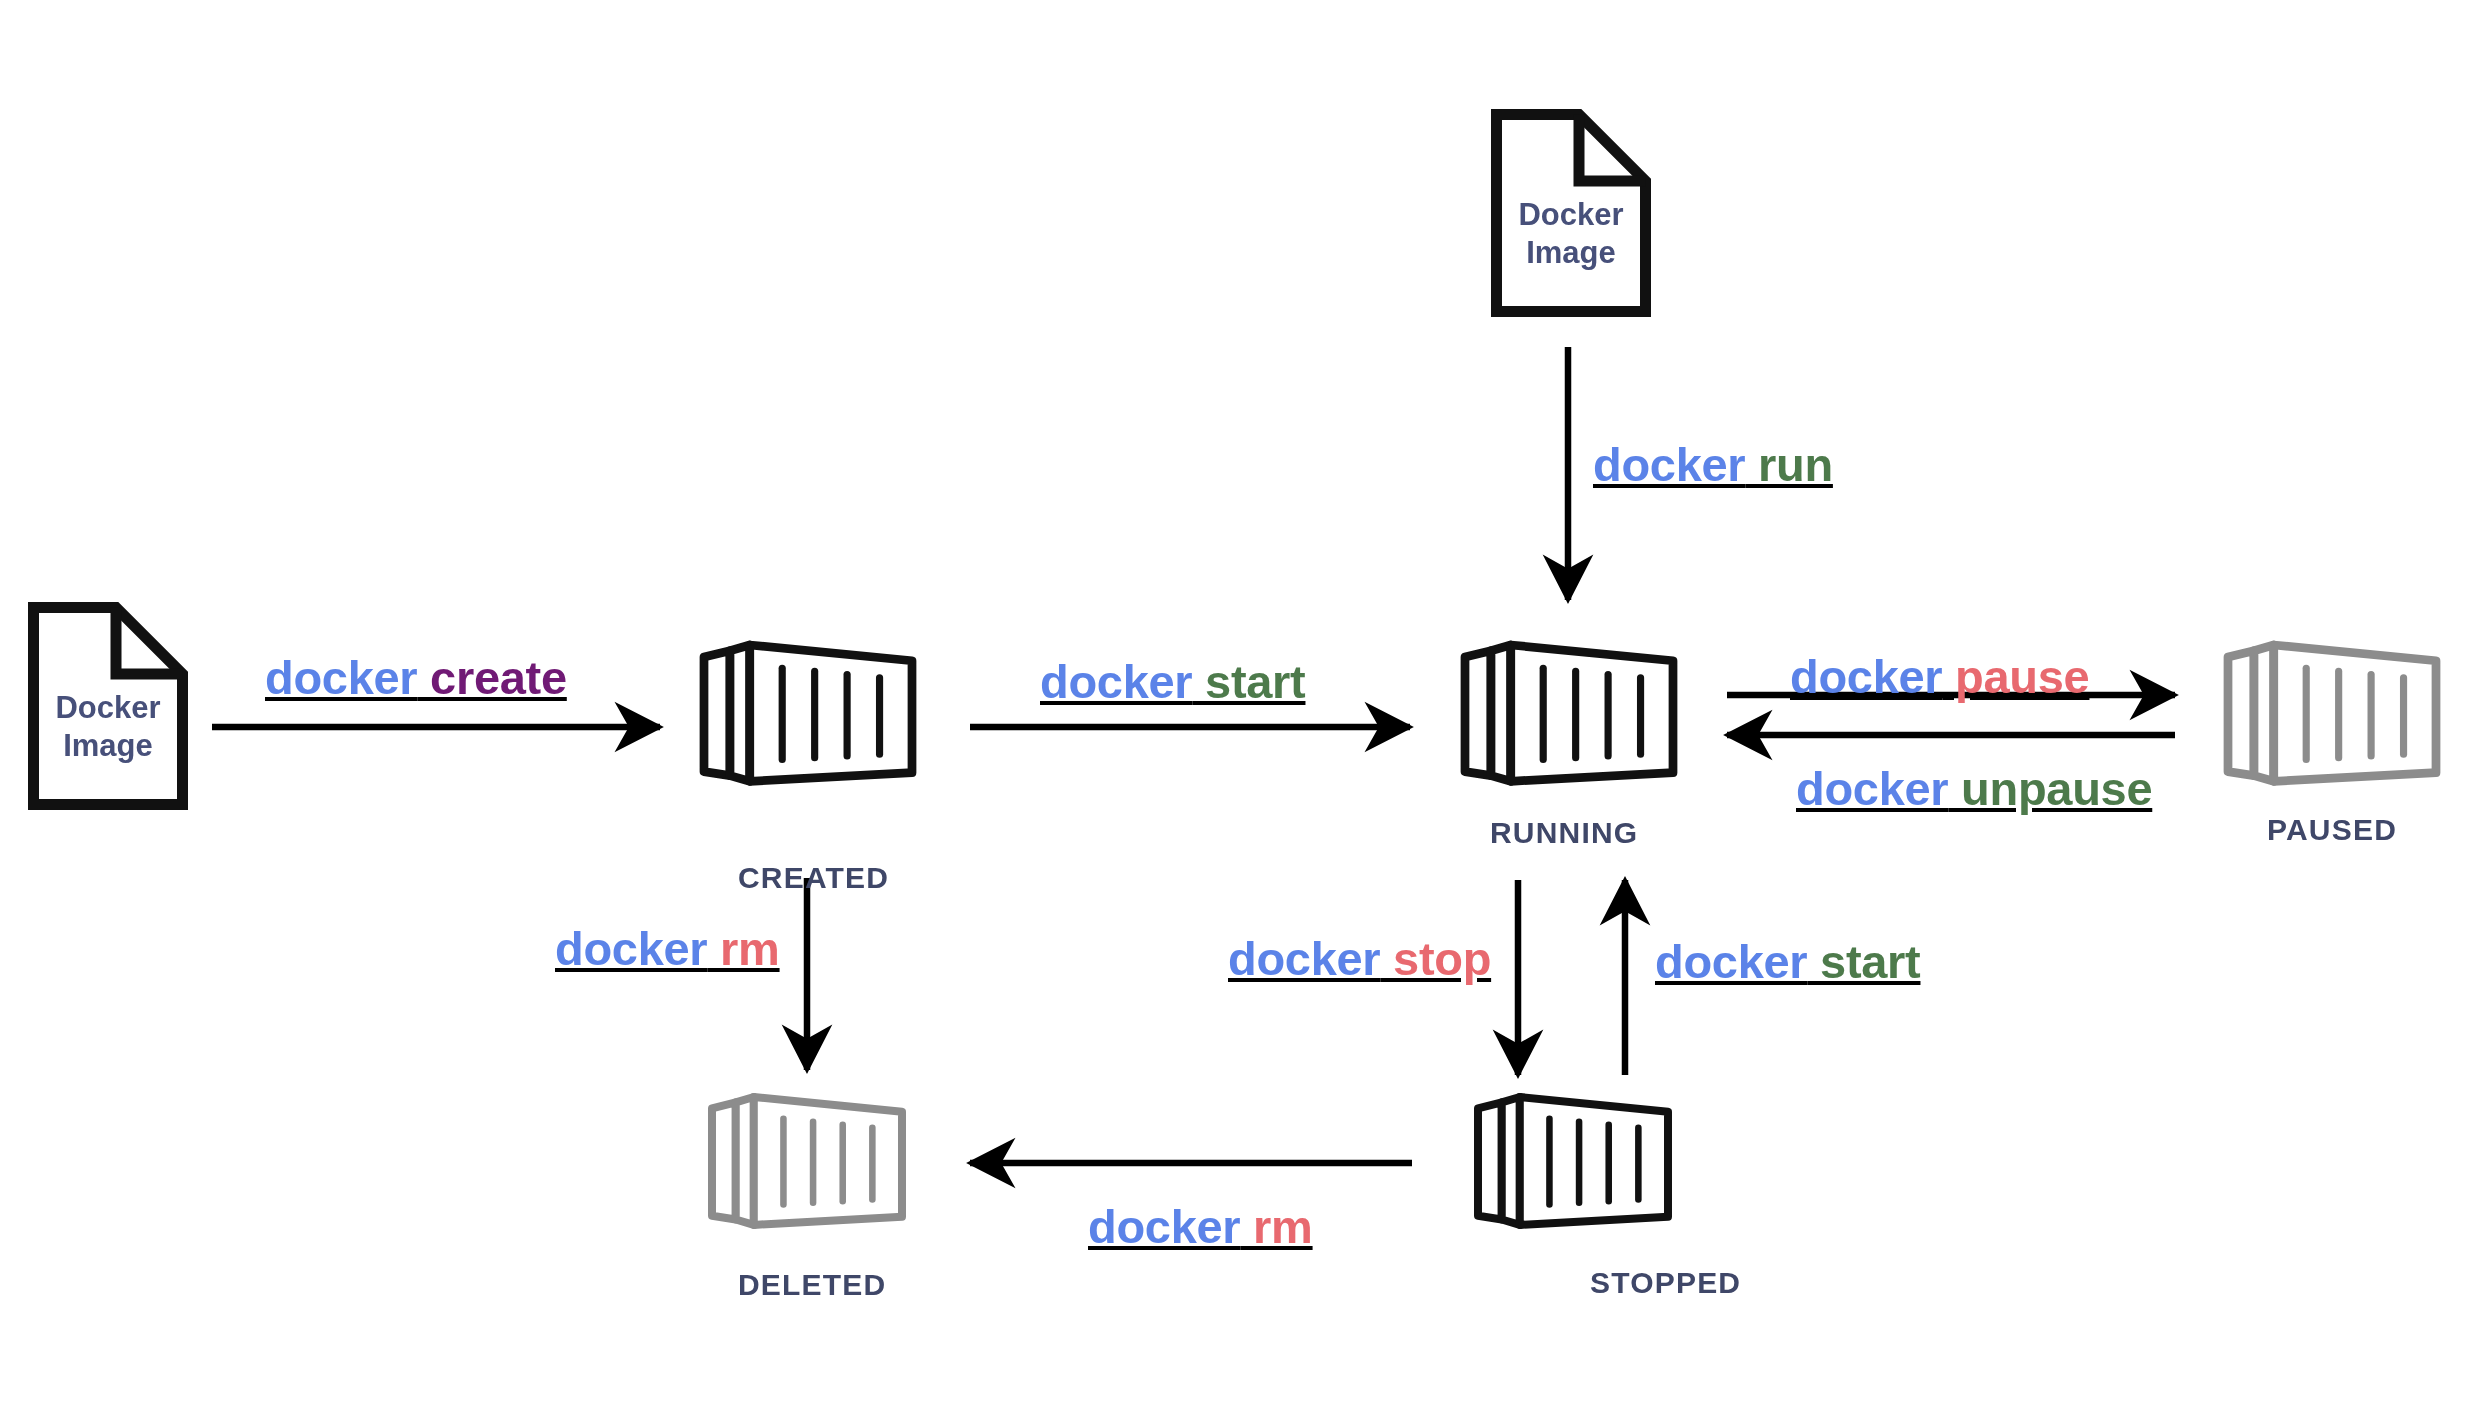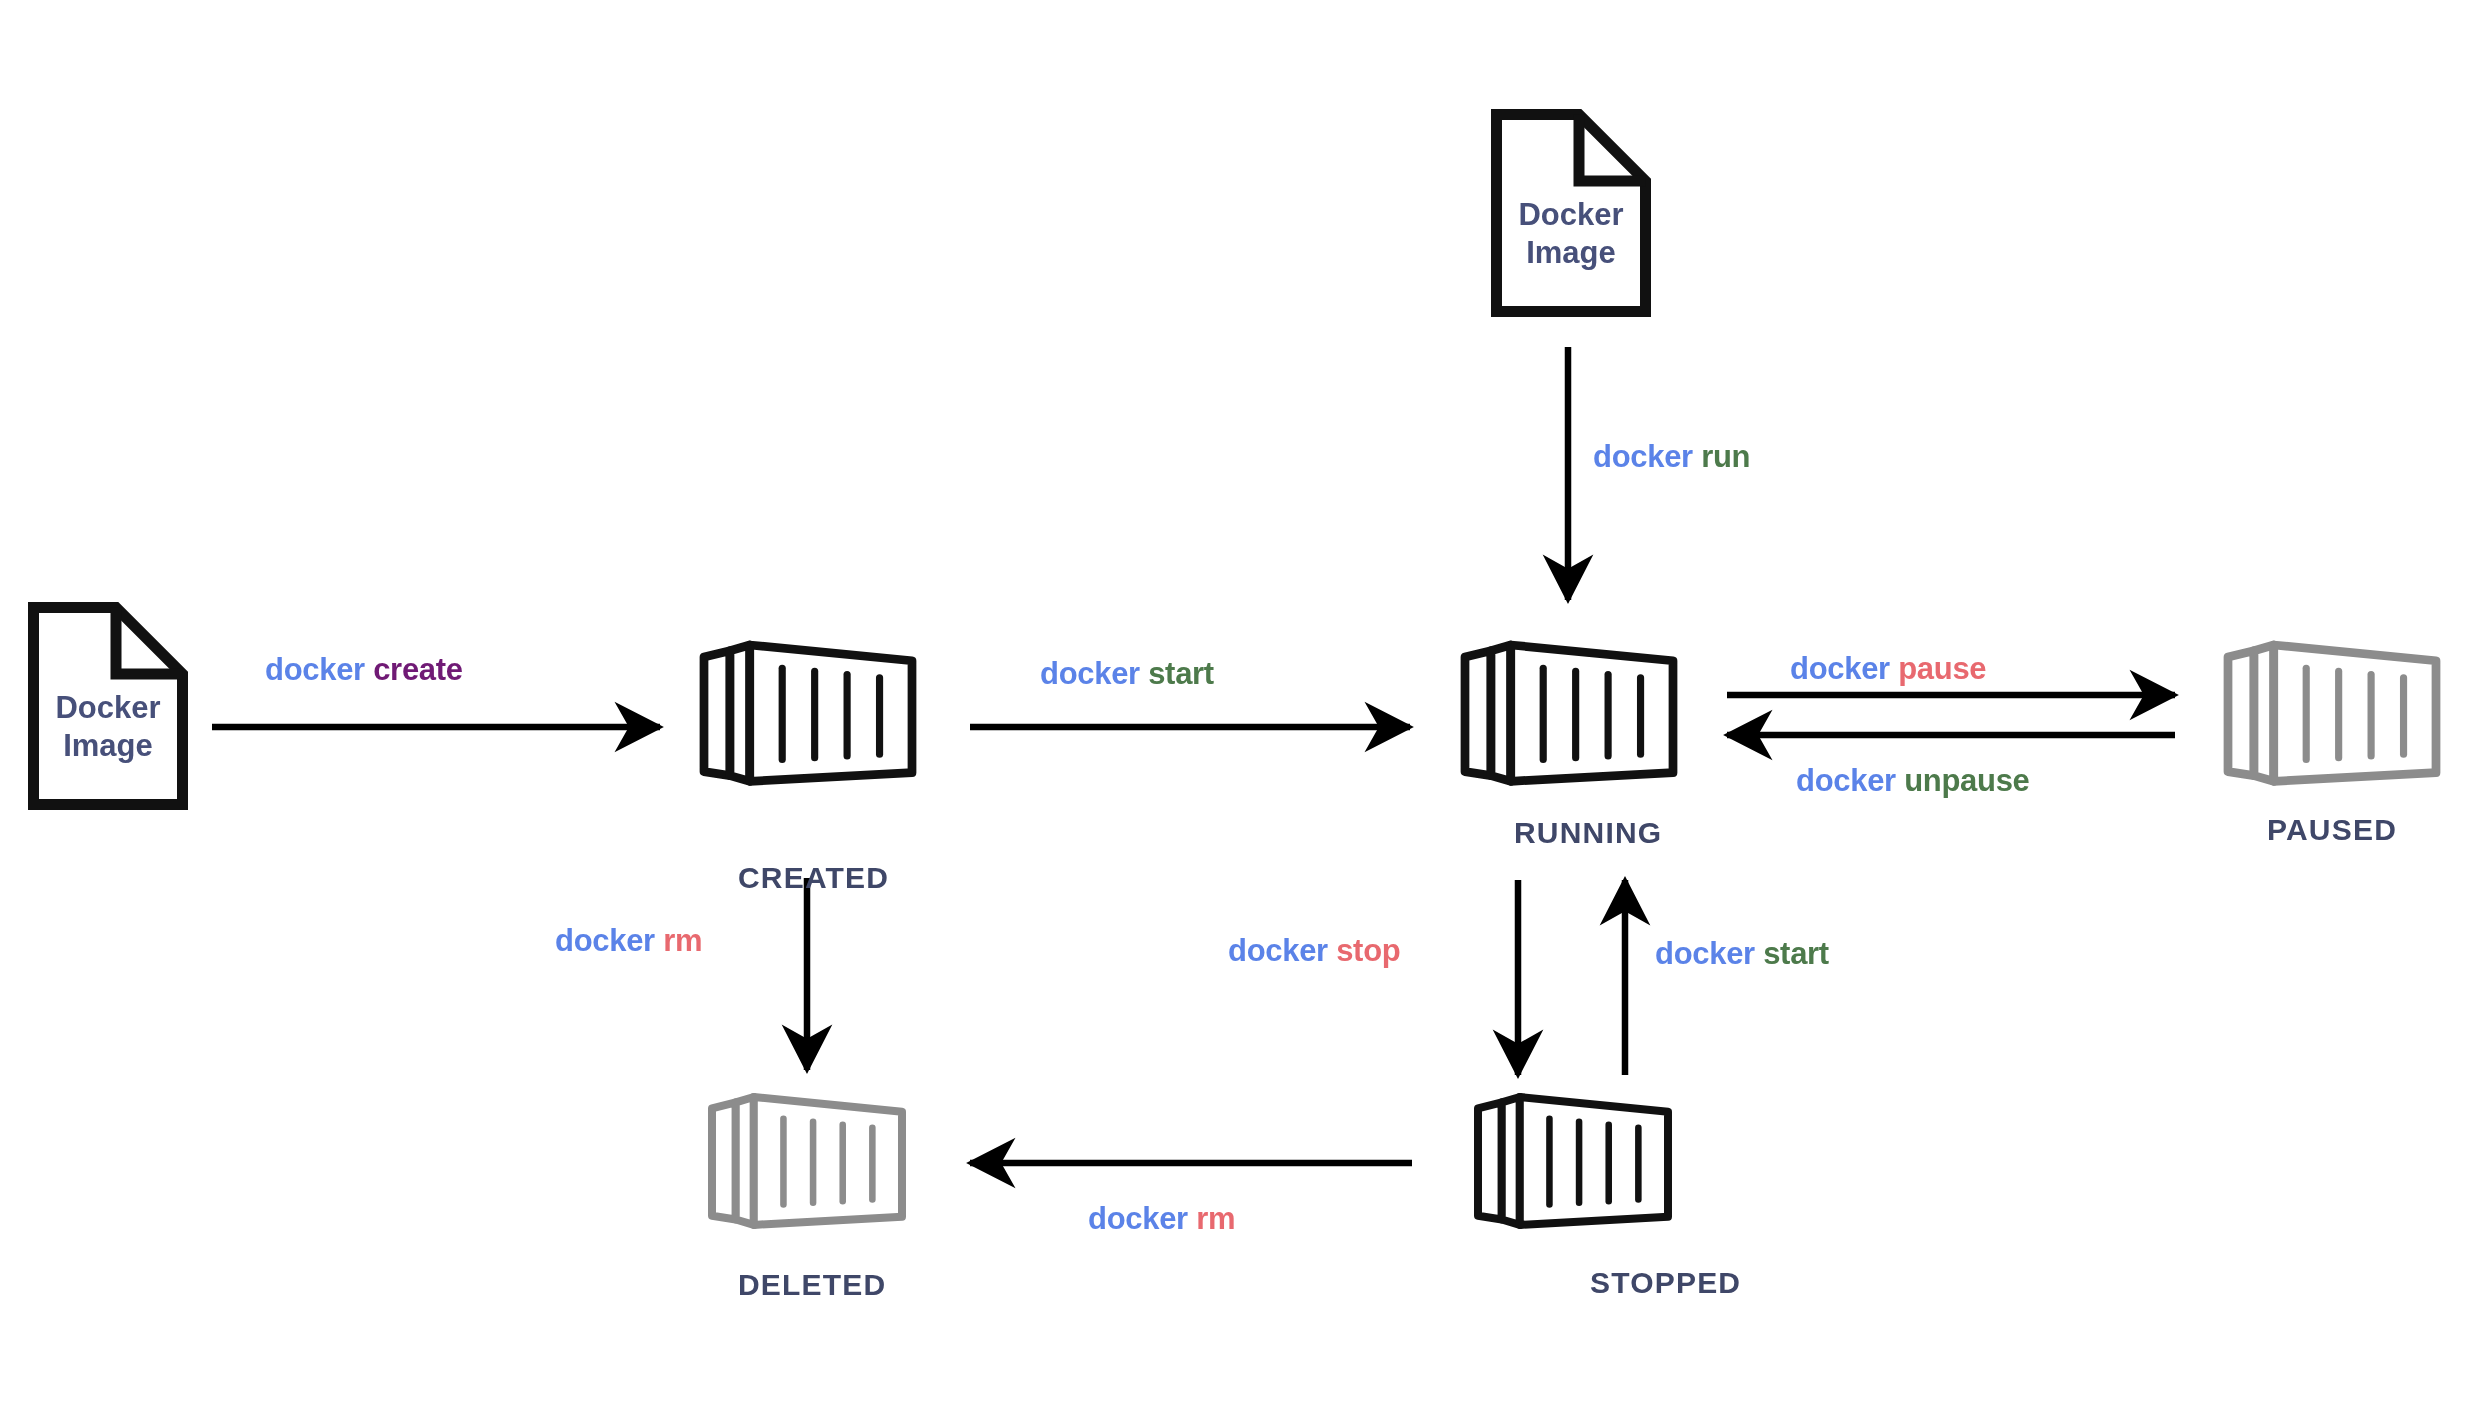--- a/index.html
+++ b/index.html
@@ -22,23 +22,24 @@
     position: absolute;
     left: 0;
     top: 0;
     width: 2466px;
     height: 1418px;
   }
   .cmd-label {
     position: absolute;
     white-space: nowrap;
     font-weight: bold;
-    font-size: 31px;
+    font-size: 47px;
     letter-spacing: -0.3px;
     line-height: 1;
+    text-decoration: underline;
   }
   .cmd-label .tok-docker { color: #5b83e8; }
   .cmd-label .tok-green  { color: #4d7a4b; }
   .cmd-label .tok-red    { color: #e8696f; }
   .cmd-label .tok-dark   { color: #701a75; }
   .state-label {
     position: absolute;
     white-space: nowrap;
     font-weight: bold;
     font-size: 30px;
@@ -156,21 +157,21 @@
   <div id="labels-layer">
       <div class="doc-text" style="left: 28px; top: 689.36px; width: 160px;">
         <div>Docker</div>
         <div>Image</div>
       </div>
       <div class="doc-text" style="left: 1491px; top: 196.36px; width: 160px;">
         <div>Docker</div>
         <div>Image</div>
       </div>
       <div class="state-label" style="left: 738px; top: 815px; margin-top: 48px;">CREATED</div>
-      <div class="state-label" style="left: 1490px; top: 818px; margin-left: 24px;">RUNNING</div>
+      <div class="state-label" style="left: 1490px; top: 818px;">RUNNING</div>
       <div class="state-label" style="left: 2267px; top: 815px;">PAUSED</div>
       <div class="state-label" style="left: 738px; top: 1270px;">DELETED</div>
       <div class="state-label" style="left: 1590px; top: 1268px;">STOPPED</div>
       <div class="cmd-label" style="left: 265px; top: 654px;"><span class="tok-docker">docker</span><span class="tok-dark"> create</span></div>
       <div class="cmd-label" style="left: 1040px; top: 658px;"><span class="tok-docker">docker</span><span class="tok-green"> start</span></div>
       <div class="cmd-label" style="left: 1593px; top: 441px;"><span class="tok-docker">docker</span><span class="tok-green"> run</span></div>
       <div class="cmd-label" style="left: 1790px; top: 625px; margin-top: 28px;"><span class="tok-docker">docker</span><span class="tok-red"> pause</span></div>
       <div class="cmd-label" style="left: 1762px; top: 765px; margin-left: 34px;"><span class="tok-docker">docker</span><span class="tok-green"> unpause</span></div>
       <div class="cmd-label" style="left: 555px; top: 925px;"><span class="tok-docker">docker</span><span class="tok-red"> rm</span></div>
       <div class="cmd-label" style="left: 1228px; top: 935px;"><span class="tok-docker">docker</span><span class="tok-red"> stop</span></div>

